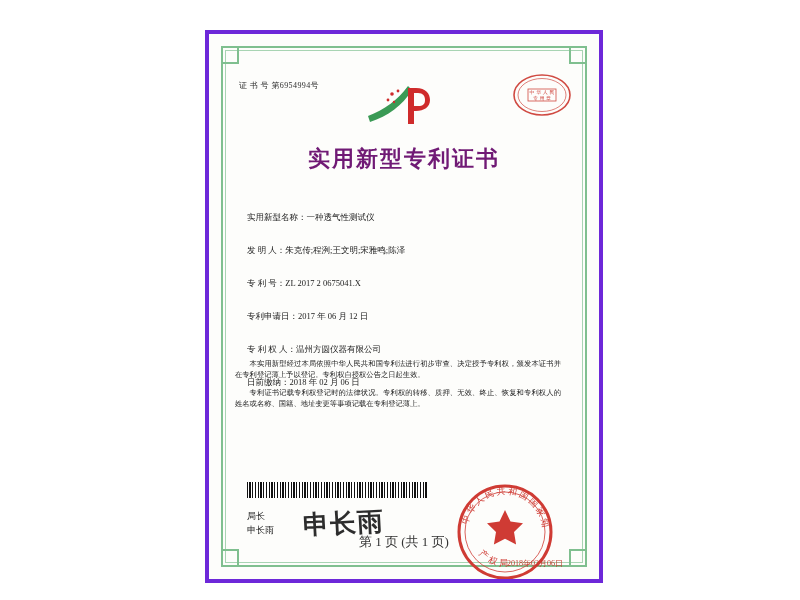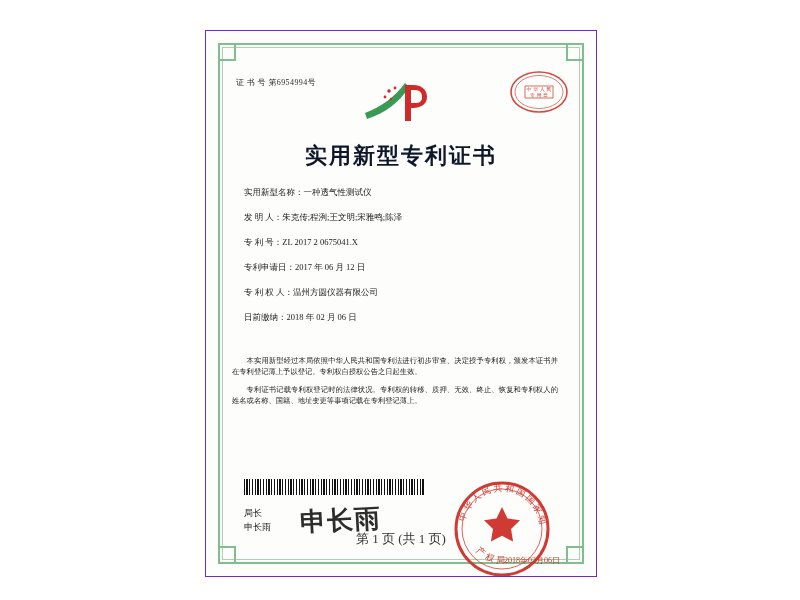--- a/index.html
+++ b/index.html
@@ -18,21 +18,21 @@
     background: #ffffff;
   }
   
   #cert {
     position: absolute;
     left: 205px;
     top: 30px;
     width: 390px;
     height: 545px;
     background: #fdfdfb;
-    border: 1px solid #6d28d9;
+    border: 4px solid #6d28d9;
     overflow: hidden;
   }
   
   #cert .border-outer {
     position: absolute;
     left: 12px;
     top: 12px;
     right: 12px;
     bottom: 12px;
     border: 2px solid #7fbf8f;
@@ -94,38 +94,39 @@
   }
 
   .title {
     position: absolute;
     left: 0;
     right: 0;
     top: 86px;
     text-align: center;
     font-size: 22px;
     font-weight: bold;
-    color: #0f172a;
+    color: #701a75;
     letter-spacing: 2px;
     font-family: "DejaVu Serif", "Liberation Serif", serif;
   }
 
   .fields {
     position: absolute;
     left: 14px;
     right: 14px;
     top: 132px;
   }
   .field-row {
     font-size: 8.5px;
     color: #1a1a1a;
     margin-bottom: 14px;
     line-height: 1.3;
     white-space: nowrap;
     overflow: hidden;
+    margin-top: 22px;
   }
   .field-label { display: inline; }
   .field-value { display: inline; }
 
   .paragraphs {
     position: absolute;
     left: 2px;
     right: 14px;
     top: 300px;
     font-size: 7.3px;

